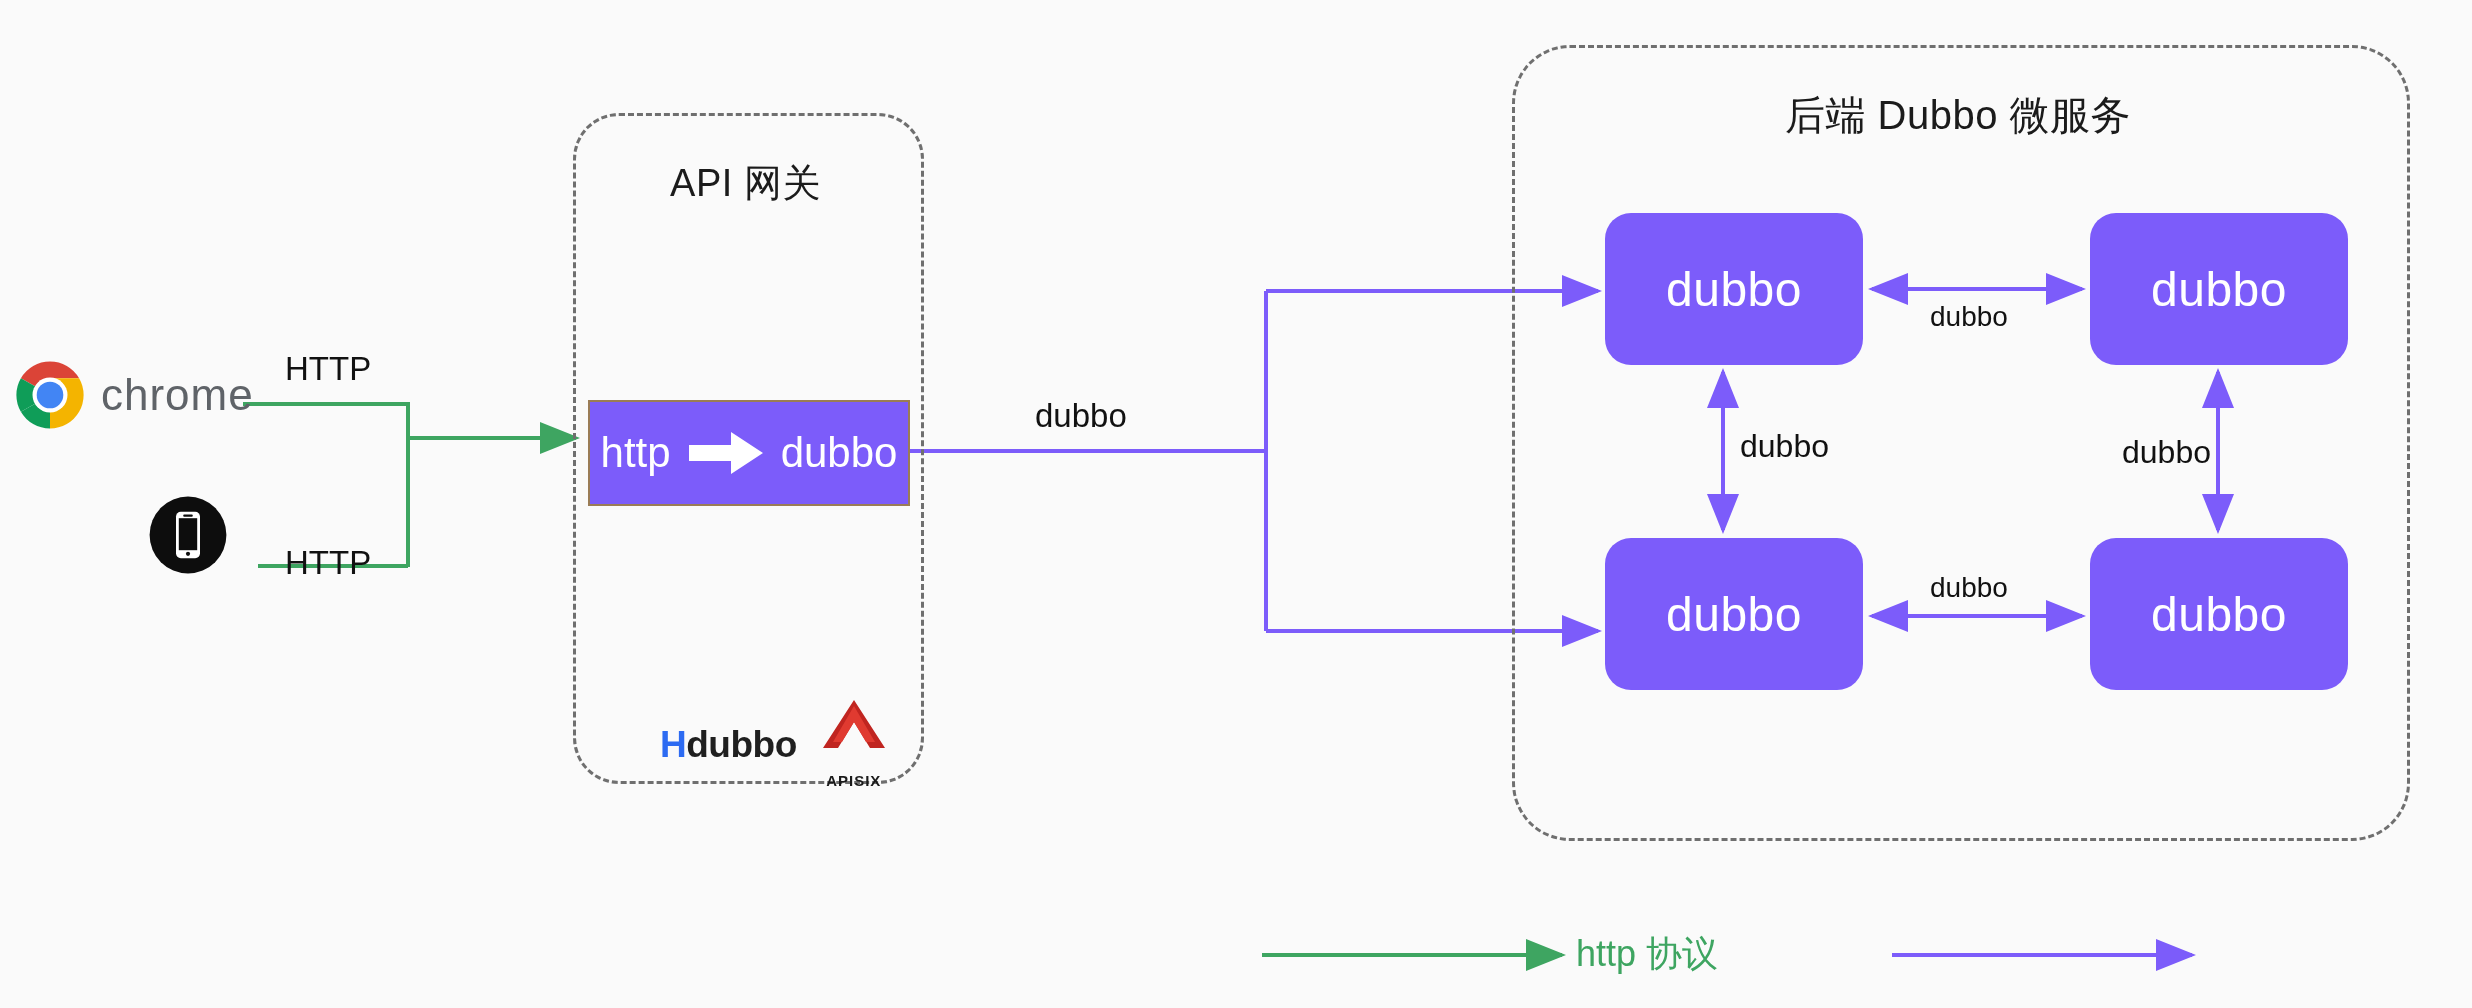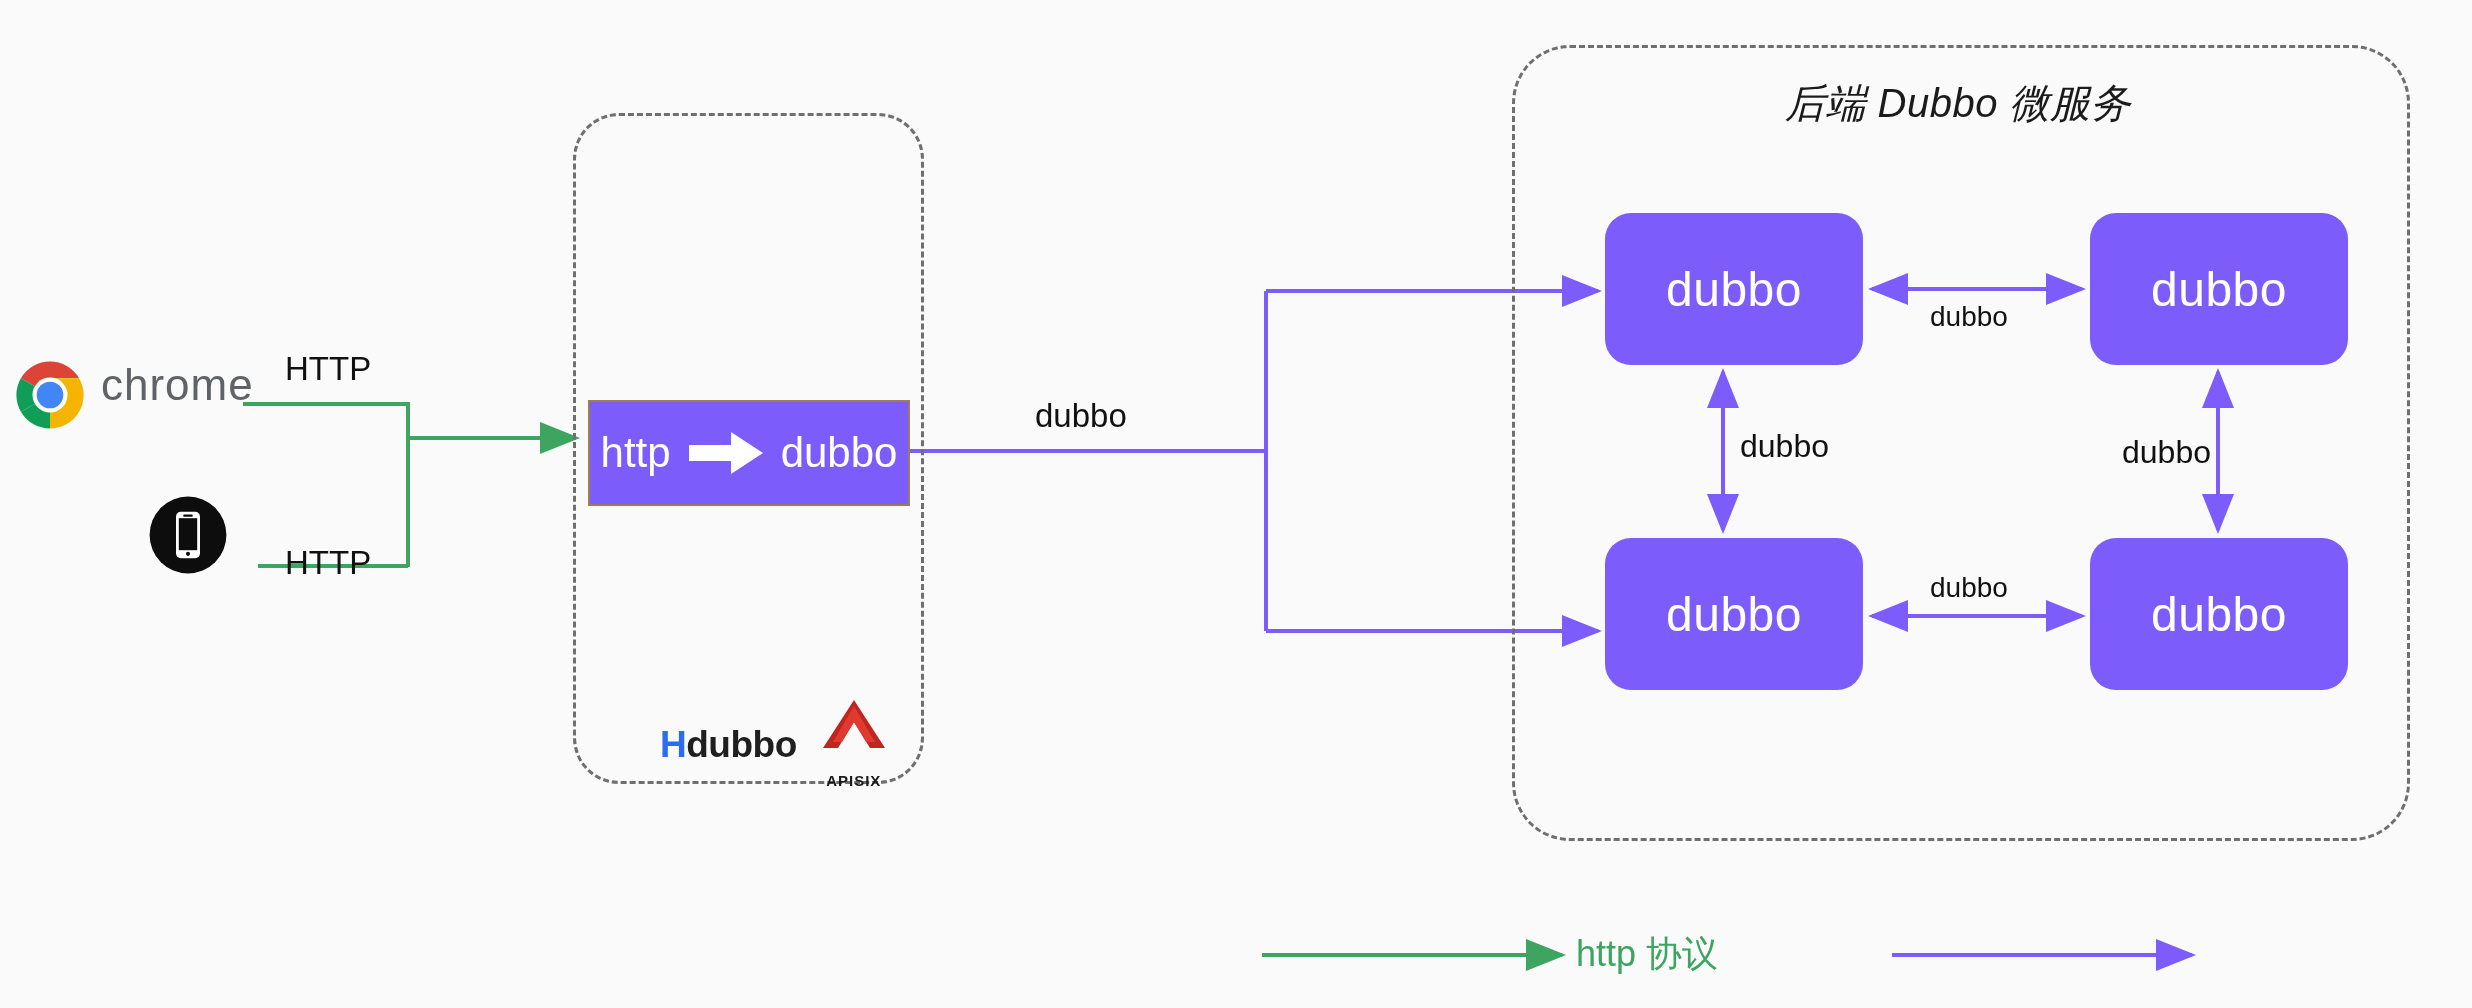--- a/index.html
+++ b/index.html
@@ -28,21 +28,21 @@
 
   .group-title{
     position:absolute;
     text-align:center;
     color:#1b1b1b;
     font-size:38px;
     letter-spacing:.5px;
     white-space:nowrap;
   }
   #gateway-title{left:573px;top:158px;width:345px;}
-  #backend-title{left:1512px;top:76px;width:892px;font-size:40px;font-style:italic;}
+  #backend-title{left:1512px;top:88px;width:892px;font-size:40px;}
 
   
   .dubbo-node{
     position:absolute;
     width:258px;height:152px;
     background:#7c5cfa;
     border-radius:26px;
     display:flex;align-items:center;justify-content:center;
     color:#ffffff;
     font-size:48px;
@@ -77,21 +77,21 @@
 
   #lbl-http-top{left:285px;top:350px;}
   #lbl-http-bottom{left:285px;top:544px;}
   #lbl-dubbo-main{left:1035px;top:397px;font-size:33px;}
   #lbl-dubbo-top-mid{left:1930px;top:301px;}
   #lbl-dubbo-bot-mid{left:1930px;top:572px;}
   #lbl-dubbo-left-vert{left:1740px;top:428px;}
   #lbl-dubbo-right-vert{left:2122px;top:434px;}
 
   
-  #chrome-client{position:absolute;left:15px;top:360px;display:flex;align-items:flex-start;gap:16px;}
+  #chrome-client{position:absolute;left:15px;top:360px;display:flex;align-items:center;gap:16px;}
   #chrome-word{font-size:44px;color:#5f6368;letter-spacing:1px;}
   #mobile-client{position:absolute;left:148px;top:495px;}
 
   
   #vendor-logos{position:absolute;left:660px;top:700px;display:flex;align-items:center;gap:26px;}
   #higress-word{font-size:37px;color:#1f1f1f;font-weight:700;letter-spacing:-.5px;display:flex;align-items:baseline;}
   #higress-word .hi-h{color:#2d6bf2;}
   #apisix-logo{display:flex;flex-direction:column;align-items:center;gap:28px;}
   #apisix-word{font-size:15px;font-weight:700;color:#1a1a1a;letter-spacing:1px;margin-top:-4px;}
 
@@ -196,20 +196,21 @@
         <rect x="44" y="24.5" width="12" height="2.6" rx="1.3" fill="#0d0d0d"></rect>
         <circle cx="50" cy="73.5" r="2.6" fill="#0d0d0d"></circle>
       </svg>
     </span>
   </div>
 
   <div class="edge-label lbl-http" id="lbl-http-top">HTTP</div>
   <div class="edge-label lbl-http" id="lbl-http-bottom">HTTP</div>
 
   <div class="group-box" id="gateway-box"></div>
+  <div class="group-title" id="gateway-title">API 网关</div>
 
   <div id="convert-chip">
     <span>http</span>
     <span class="chip-arrow">
       <svg width="74" height="42" viewBox="0 0 74 42" xmlns="http://www.w3.org/2000/svg">
         <path d="M0,13 H42 V0 L74,21 L42,42 V29 H0 Z" fill="#ffffff"></path>
       </svg>
     </span>
     <span>dubbo</span>
   </div>

